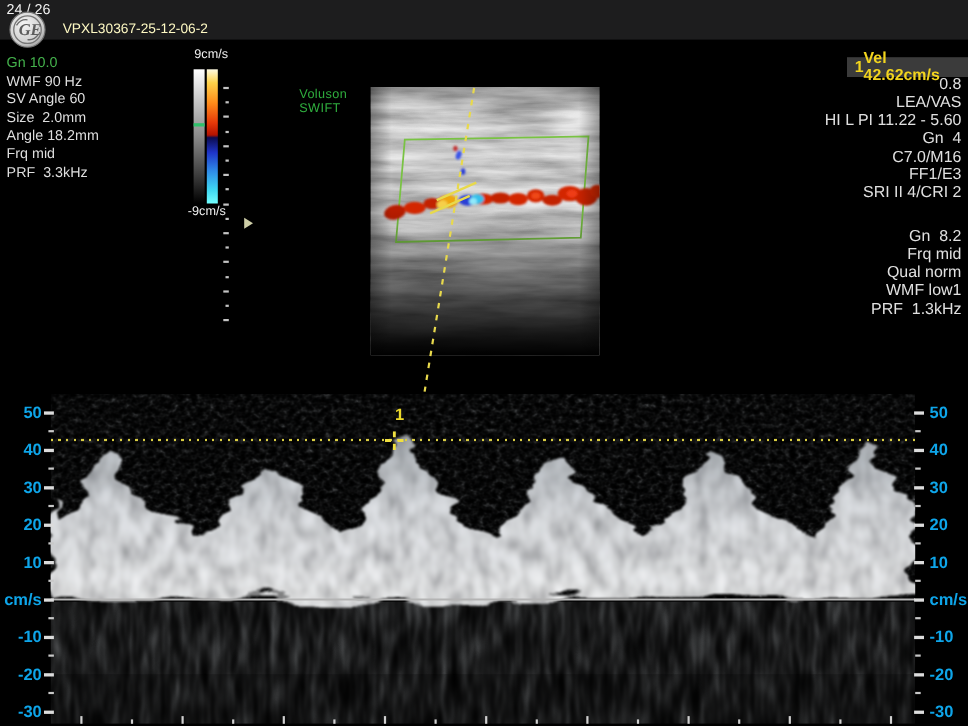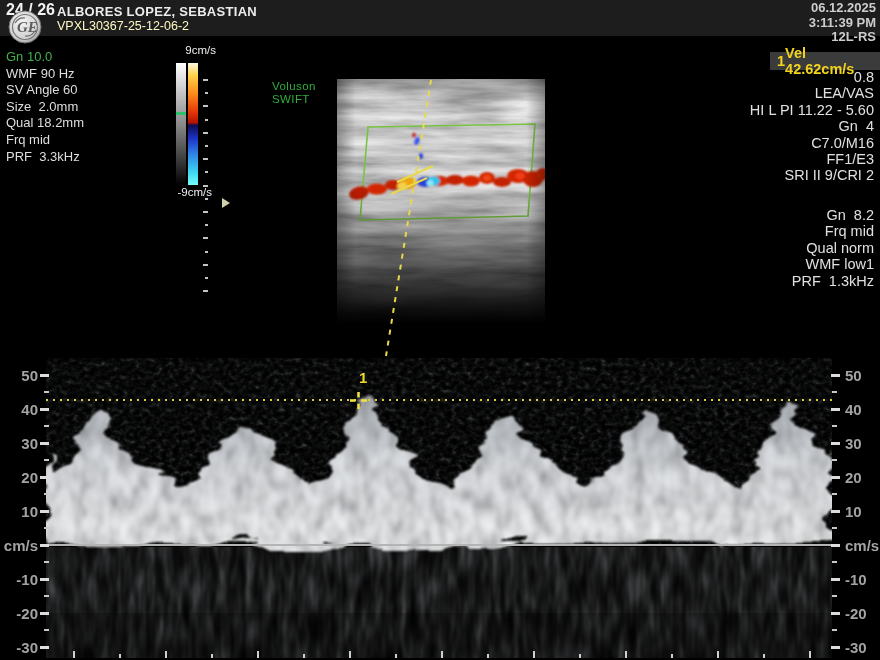--- a/index.html
+++ b/index.html
@@ -1,46 +1,46 @@
 <!DOCTYPE html>
 <html><head>
 <meta charset="utf-8">
 <style>
 *{margin:0;padding:0;box-sizing:border-box}
 html,body{background:#000}
 #screen{position:relative;width:880px;height:660px;background:#000;overflow:hidden;
   font-family:"Liberation Sans",sans-serif;color:#e4e4e4}
 .abs{position:absolute}
 .hdr{left:0;top:0;width:880px;height:36px;background:#1d1d1e}
-.frame{left:6px;top:1px;font-size:16px;font-weight:bold;color:#f2f2f2}
+.frame{left:6px;top:1px;font-size:13px;font-weight:normal;color:#f2f2f2}
 .pname{left:57px;top:4px;font-size:13px;font-weight:bold;color:#ececec;letter-spacing:.3px}
 .pid{left:57px;top:19px;font-size:12.5px;color:#fef9c3}
 .fac{left:300px;top:9px;width:280px;text-align:center;font-size:14px;color:#cfcfcf}
 .ti{left:690px;top:1px;width:80px;text-align:right;font-size:13px;font-weight:bold;color:#cdcdcd;line-height:14.5px;white-space:pre}
 .dt{left:762px;top:1px;width:114px;text-align:right;font-size:13px;font-weight:bold;color:#cdcdcd;line-height:14.5px}
 .lp{left:6px;top:49px;font-size:13px;font-weight:400;line-height:16.6px;color:#dedede;white-space:pre}
 .green{color:#44b24c}
 .rp{right:6px;text-align:right;font-size:14.5px;font-weight:500;line-height:16.4px;color:#e0e0e0;white-space:pre}
 .rpt{top:69px}.rpb{top:207px}
 .vb{left:770px;top:52px;width:110px;height:18px;background:#3b3b3b;display:flex;align-items:center;
   justify-content:space-between;padding:0 4px 0 7px;color:#f2d41e;font-size:14.5px;font-weight:bold}
-.cbl{width:48px;text-align:right;font-size:11.5px;color:#efefef;font-weight:500}
+.cbl{width:48px;text-align:center;font-size:11.5px;color:#efefef;font-weight:500}
 .graybar{left:176px;top:63px;width:10px;height:122px;background:linear-gradient(180deg,#ffffff 0%,#cfcfcf 20%,#8a8a8a 50%,#3a3a3a 80%,#000 100%)}
 .gmark{left:176px;top:112px;width:10px;height:3px;background:#2ec06a}
 .colbar{left:188px;top:63px;width:10px;height:122px;background:linear-gradient(180deg,
   #fffbe2 0%,#ffd34a 10%,#ff8c1a 25%,#e63808 40%,#b31200 49%,#0c0c50 51%,#1e34c8 62%,#2f8ce8 76%,#3fd8f2 90%,#72ffff 100%)}
 .brand{left:272px;top:80px;font-size:11.5px;font-weight:normal;color:#2fae3e;line-height:13px;letter-spacing:.4px}
 .bmshade{left:337px;top:79px;width:208px;height:244px;pointer-events:none;background:
   linear-gradient(90deg,rgba(0,0,0,.32) 0%,rgba(0,0,0,0) 9%,rgba(0,0,0,0) 91%,rgba(0,0,0,.32) 100%),
   linear-gradient(180deg,rgba(0,0,0,.28) 0%,rgba(0,0,0,0) 10%,rgba(0,0,0,0) 46%,rgba(0,0,0,.5) 72%,rgba(0,0,0,.92) 94%,#000 100%)}
 .ann{left:303px;top:314px;font-size:28px;font-weight:500;color:#f2d916;letter-spacing:2px;white-space:pre}
 .mline{left:46px;top:399px;width:786px;height:2px;
   background:repeating-linear-gradient(90deg,#d9cd42 0,#d9cd42 2px,transparent 2px,transparent 7px)}
 .mlab{left:359px;top:369px;font-size:15px;font-weight:bold;color:#ecd92a}
-.axl{position:absolute;font-size:15px;font-weight:bold;color:#a3a3a3}
+.axl{position:absolute;font-size:15px;font-weight:bold;color:#0ea5e9}
 .focus{left:222px;top:198px;width:0;height:0;border-top:5px solid transparent;border-bottom:5px solid transparent;border-left:8px solid #cfcfa8}
 svg{display:block}
 </style>
 </head>
 <body>
 
 <div id="screen">
 
   <div class="abs hdr"></div>
   <div class="abs frame">24 / 26</div>
@@ -52,29 +52,23 @@
           <stop offset="0.7" stop-color="#cfcfcf"></stop>
           <stop offset="1" stop-color="#8f8f8f"></stop>
     </radialGradient>
       </defs>
     <circle cx="17" cy="17" r="16" fill="url(#lg)" stroke="#6e6e6e" stroke-width="1"></circle>
     <circle cx="17" cy="17" r="12.5" fill="none" stroke="#777" stroke-width="1.2"></circle>
     <text x="9" y="22" font-family="Liberation Serif, serif" font-style="italic" font-weight="bold" font-size="15" fill="#5c5c5c">GE</text>
     <path d="M7 13 q4 -6 10 -5 M27 21 q-4 6 -10 5" stroke="#6a6a6a" stroke-width="1.2" fill="none"></path>
   </svg>
 
-  <div class="abs pname">ALBORES LOPEZ, SEBASTIAN</div>
   <div class="abs pid">VPXL30367-25-12-06-2</div>
-  <div class="abs dt" id="dt-block">
-      <div>06.12.2025</div>
-      <div>3:11:39 PM</div>
-      <div>12L-RS</div>
-    </div>
-
-  <div class="abs lp" id="left-params"><div class="green">Gn 10.0</div><div>WMF 90 Hz</div><div>SV Angle 60</div><div>Size  2.0mm</div><div>Qual 18.2mm</div><div>Frq mid</div><div>PRF  3.3kHz</div></div>
+
+  <div class="abs lp" id="left-params"><div class="green">Gn 10.0</div><div>WMF 90 Hz</div><div>SV Angle 60</div><div>Size  2.0mm</div><div>Angle 18.2mm</div><div>Frq mid</div><div>PRF  3.3kHz</div></div>
 
   <div class="abs cbl" style="left:168px;top:44px">9cm/s</div>
   <div class="abs graybar"></div>
   <div class="abs gmark"></div>
   <div class="abs colbar"></div>
   <div class="abs cbl" style="left:164px;top:186px">-9cm/s</div>
 
   <div id="depth-ruler"></div>
   <div class="abs focus"></div>
 
@@ -142,21 +136,21 @@
   <svg class="abs" style="left:330px;top:79px;pointer-events:none" width="120" height="280" viewBox="0 0 120 280">
     <line x1="101" y1="1" x2="56" y2="277" stroke="#e8d94c" stroke-width="2" stroke-dasharray="5 6"></line>
     <line x1="67" y1="103" x2="103" y2="87" stroke="#e8d94c" stroke-width="2.2"></line>
     <line x1="61" y1="115" x2="97" y2="99" stroke="#e8d94c" stroke-width="2.2"></line>
   </svg>
 
   <div class="abs vb">
     <span>1</span>
     <span>Vel 42.62cm/s</span>
   </div>
-  <div class="abs rp rpt" id="right-params-top"><div>0.8</div><div>LEA/VAS</div><div>HI L PI 11.22 - 5.60</div><div>Gn  4</div><div>C7.0/M16</div><div>FF1/E3</div><div>SRI II 9/CRI 2</div></div>
+  <div class="abs rp rpt" id="right-params-top"><div>0.8</div><div>LEA/VAS</div><div>HI L PI 11.22 - 5.60</div><div>Gn  4</div><div>C7.0/M16</div><div>FF1/E3</div><div>SRI II 4/CRI 2</div></div>
   <div class="abs rp rpb" id="right-params-bottom"><div>Gn  8.2</div><div>Frq mid</div><div>Qual norm</div><div>WMF low1</div><div>PRF  1.3kHz</div></div>
 
   <svg class="abs" style="left:46px;top:358px" width="786" height="300" viewBox="0 0 786 300">
     <defs>
       <linearGradient id="bandGrad" gradientUnits="userSpaceOnUse" x1="0" y1="30" x2="0" y2="187">
         <stop offset="0" stop-color="#aeb4ba"></stop>
           <stop offset="0.45" stop-color="#e7eaee"></stop>
           <stop offset="1" stop-color="#fafbfc"></stop>
       </linearGradient>
       <filter id="fuzz" x="-3%" y="-25%" width="106%" height="150%">

